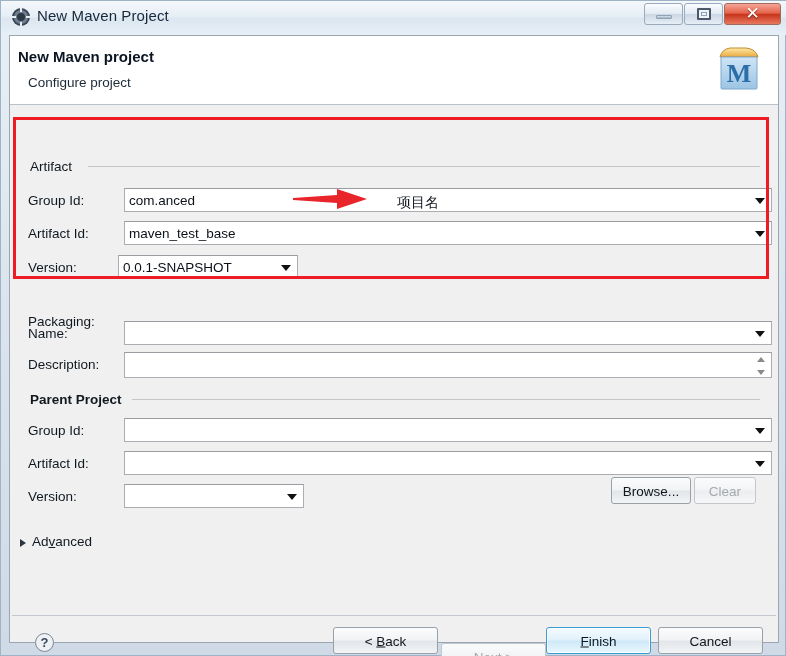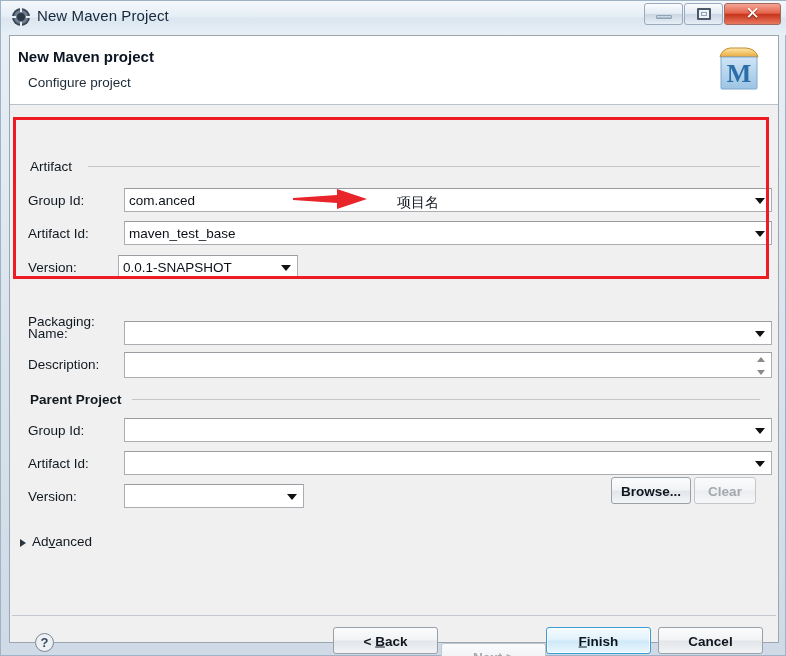--- a/index.html
+++ b/index.html
@@ -166,21 +166,20 @@
     border-radius: 3px;
     background: linear-gradient(180deg,#fbfcfd 0%, #f1f3f5 48%, #e2e5e9 52%, #f2f4f6 100%);
     font-size: 13.5px;
     color: #10161d;
     text-align: center;
     white-space: nowrap;
   }
   .btn span.lbl {
     position: absolute; left: 0; right: 0; top: 50%;
     transform: translateY(-50%);
-    font-weight: bold;
   }
   .btn.disabled { color: #a4a9af; border-color: #c3c7cc;
     background: linear-gradient(180deg,#fafbfc 0%, #f3f4f6 48%, #ecedef 52%, #f6f7f8 100%); }
   .btn.default {
     border: 1px solid #3c9bd0;
     box-shadow: inset 0 0 0 1px #ffffff;
     background: linear-gradient(180deg,#f4fbff 0%, #e2f2fb 45%, #cfe9f8 53%, #eaf7fe 100%);
   }
   u { text-decoration: underline; }
 

